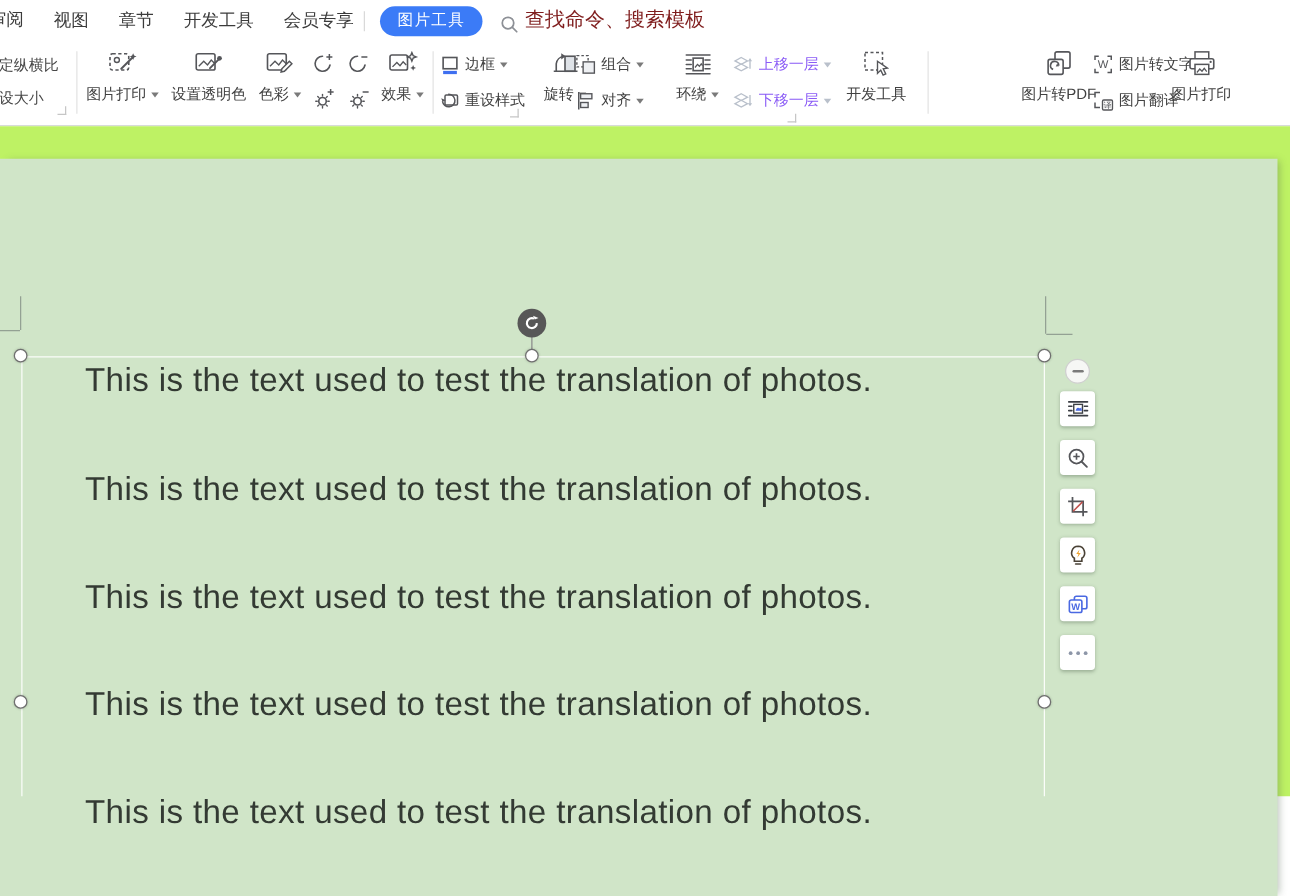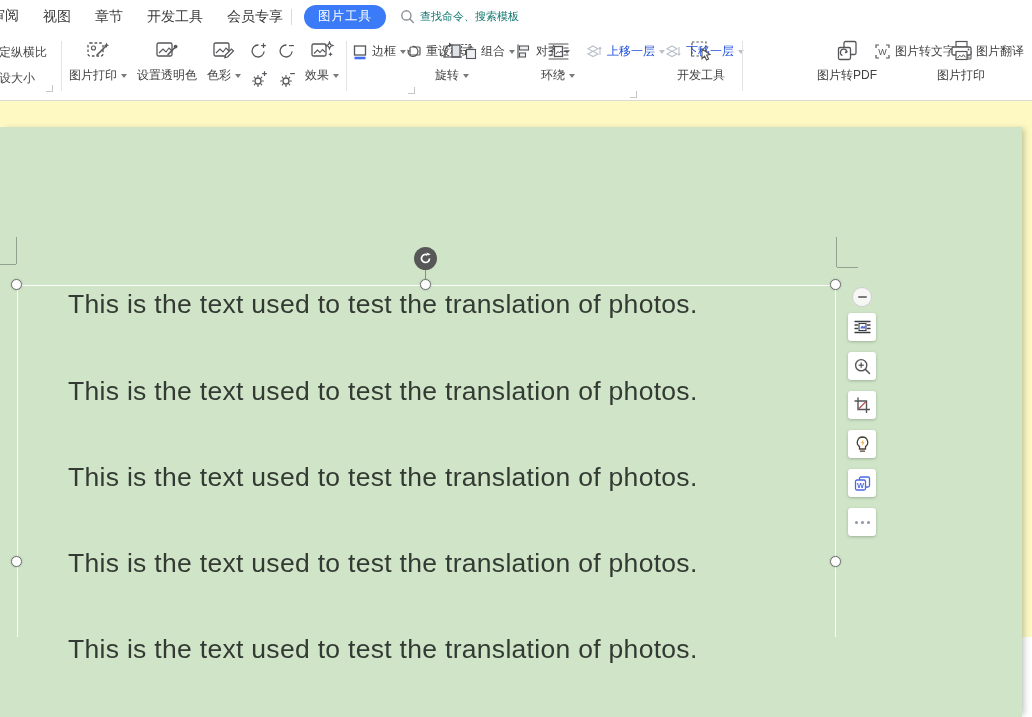--- a/index.html
+++ b/index.html
@@ -17,50 +17,50 @@
   }
   .menu-partial{ width:26px; overflow:hidden; position:relative; height:20px; flex:0 0 auto; }
   .menu-partial span{ position:absolute; left:-9px; top:0; white-space:nowrap; }
   .menu-item{ margin-left:24px; white-space:nowrap; cursor:default; }
   .menu-item.mi0{ margin-left:17px; }
   .menu-divider{ width:1px; height:16px; background:#d9d9d9; margin-left:8px; }
   .tool-pill{
     margin-left:12px; background:#3b7bf7; color:#fff; border-radius:13px;
     padding:3px 14px 4px; font-size:12.5px; letter-spacing:1px; white-space:nowrap;
   }
-  .cmd-search{ display:flex; align-items:flex-start; margin-left:14px; color:#0f766e; font-size:11px; }
+  .cmd-search{ display:flex; align-items:flex-end; margin-left:14px; color:#7f1d1d; font-size:16px; }
   .cmd-search svg{ margin-right:5px; }
 
   
   .ribbon{
     position:relative; height:68px; background:#fff;
     border-bottom:1px solid #d8dbd8; font-size:12px; color:#414141;
   }
   .rb-divider{ position:absolute; top:8px; height:50px; width:1px; background:#e3e3e3; }
   .corner-mark{ position:absolute; width:7px; height:7px; border-right:1px solid #c6c6c6; border-bottom:1px solid #c6c6c6; }
 
   .cutgrp{ position:absolute; left:0; top:6px; width:58px; overflow:hidden; }
   .cutgrp .row{ height:26px; line-height:26px; white-space:nowrap; margin-left:-13px; color:#474747; }
 
   .bigrow{ position:absolute; top:3px; display:flex; align-items:flex-start; }
   .bigbtn{
     display:flex; flex-direction:column; align-items:center;
     padding:2px 5px; border-radius:3px; cursor:default;
   }
   .bigbtn .lbl{ margin-top:2px; display:flex; align-items:center; white-space:nowrap; }
-  .stack{ position:absolute; top:4px; display:flex; flex-direction:row; }
+  .stack{ position:absolute; top:4px; display:flex; flex-direction:column; }
   .smallbtn{ display:flex; align-items:center; height:25px; margin:2px 0; white-space:nowrap; cursor:default; }
   .smallbtn svg{ margin-right:4px; }
   .caret{ width:0; height:0; border:3px solid transparent; border-top:4px solid #7a7a7a; margin-left:4px; margin-top:4px; }
   .caret.dis{ border-top-color:#b9c0cb; }
-  .disabled{ color:#1d4ed8;justify-content:center; }
+  .disabled{ color:#8b5cf6;justify-content:center; }
   .adjgrid{ display:grid; grid-template-columns:26px 26px; grid-auto-rows:28px; gap:0 2px; align-items:center; justify-items:center; margin-top:2px; }
 
   
-  .workspace{ position:absolute; left:0; top:101px; width:1032px; height:536px; background:#fef9c3; }
+  .workspace{ position:absolute; left:0; top:101px; width:1032px; height:536px; background:#bef264; }
   .page{
     position:absolute; left:0; top:26px; width:1022px; height:590px;
     background:#d0e5c8; box-shadow:4px 0 6px -2px rgba(80,100,80,.38);
   }
   .bmark{ position:absolute; background:#93a193; }
 
   .selimg{ position:absolute; left:17px; top:184px; width:819px; bottom:0; }
   .sel-border{ position:absolute; background:rgba(255,255,255,.9); }
   .sb-top{ left:0; top:0; width:100%; height:1px; }
   .sb-left{ left:0; top:0; width:1px; height:100%; }

